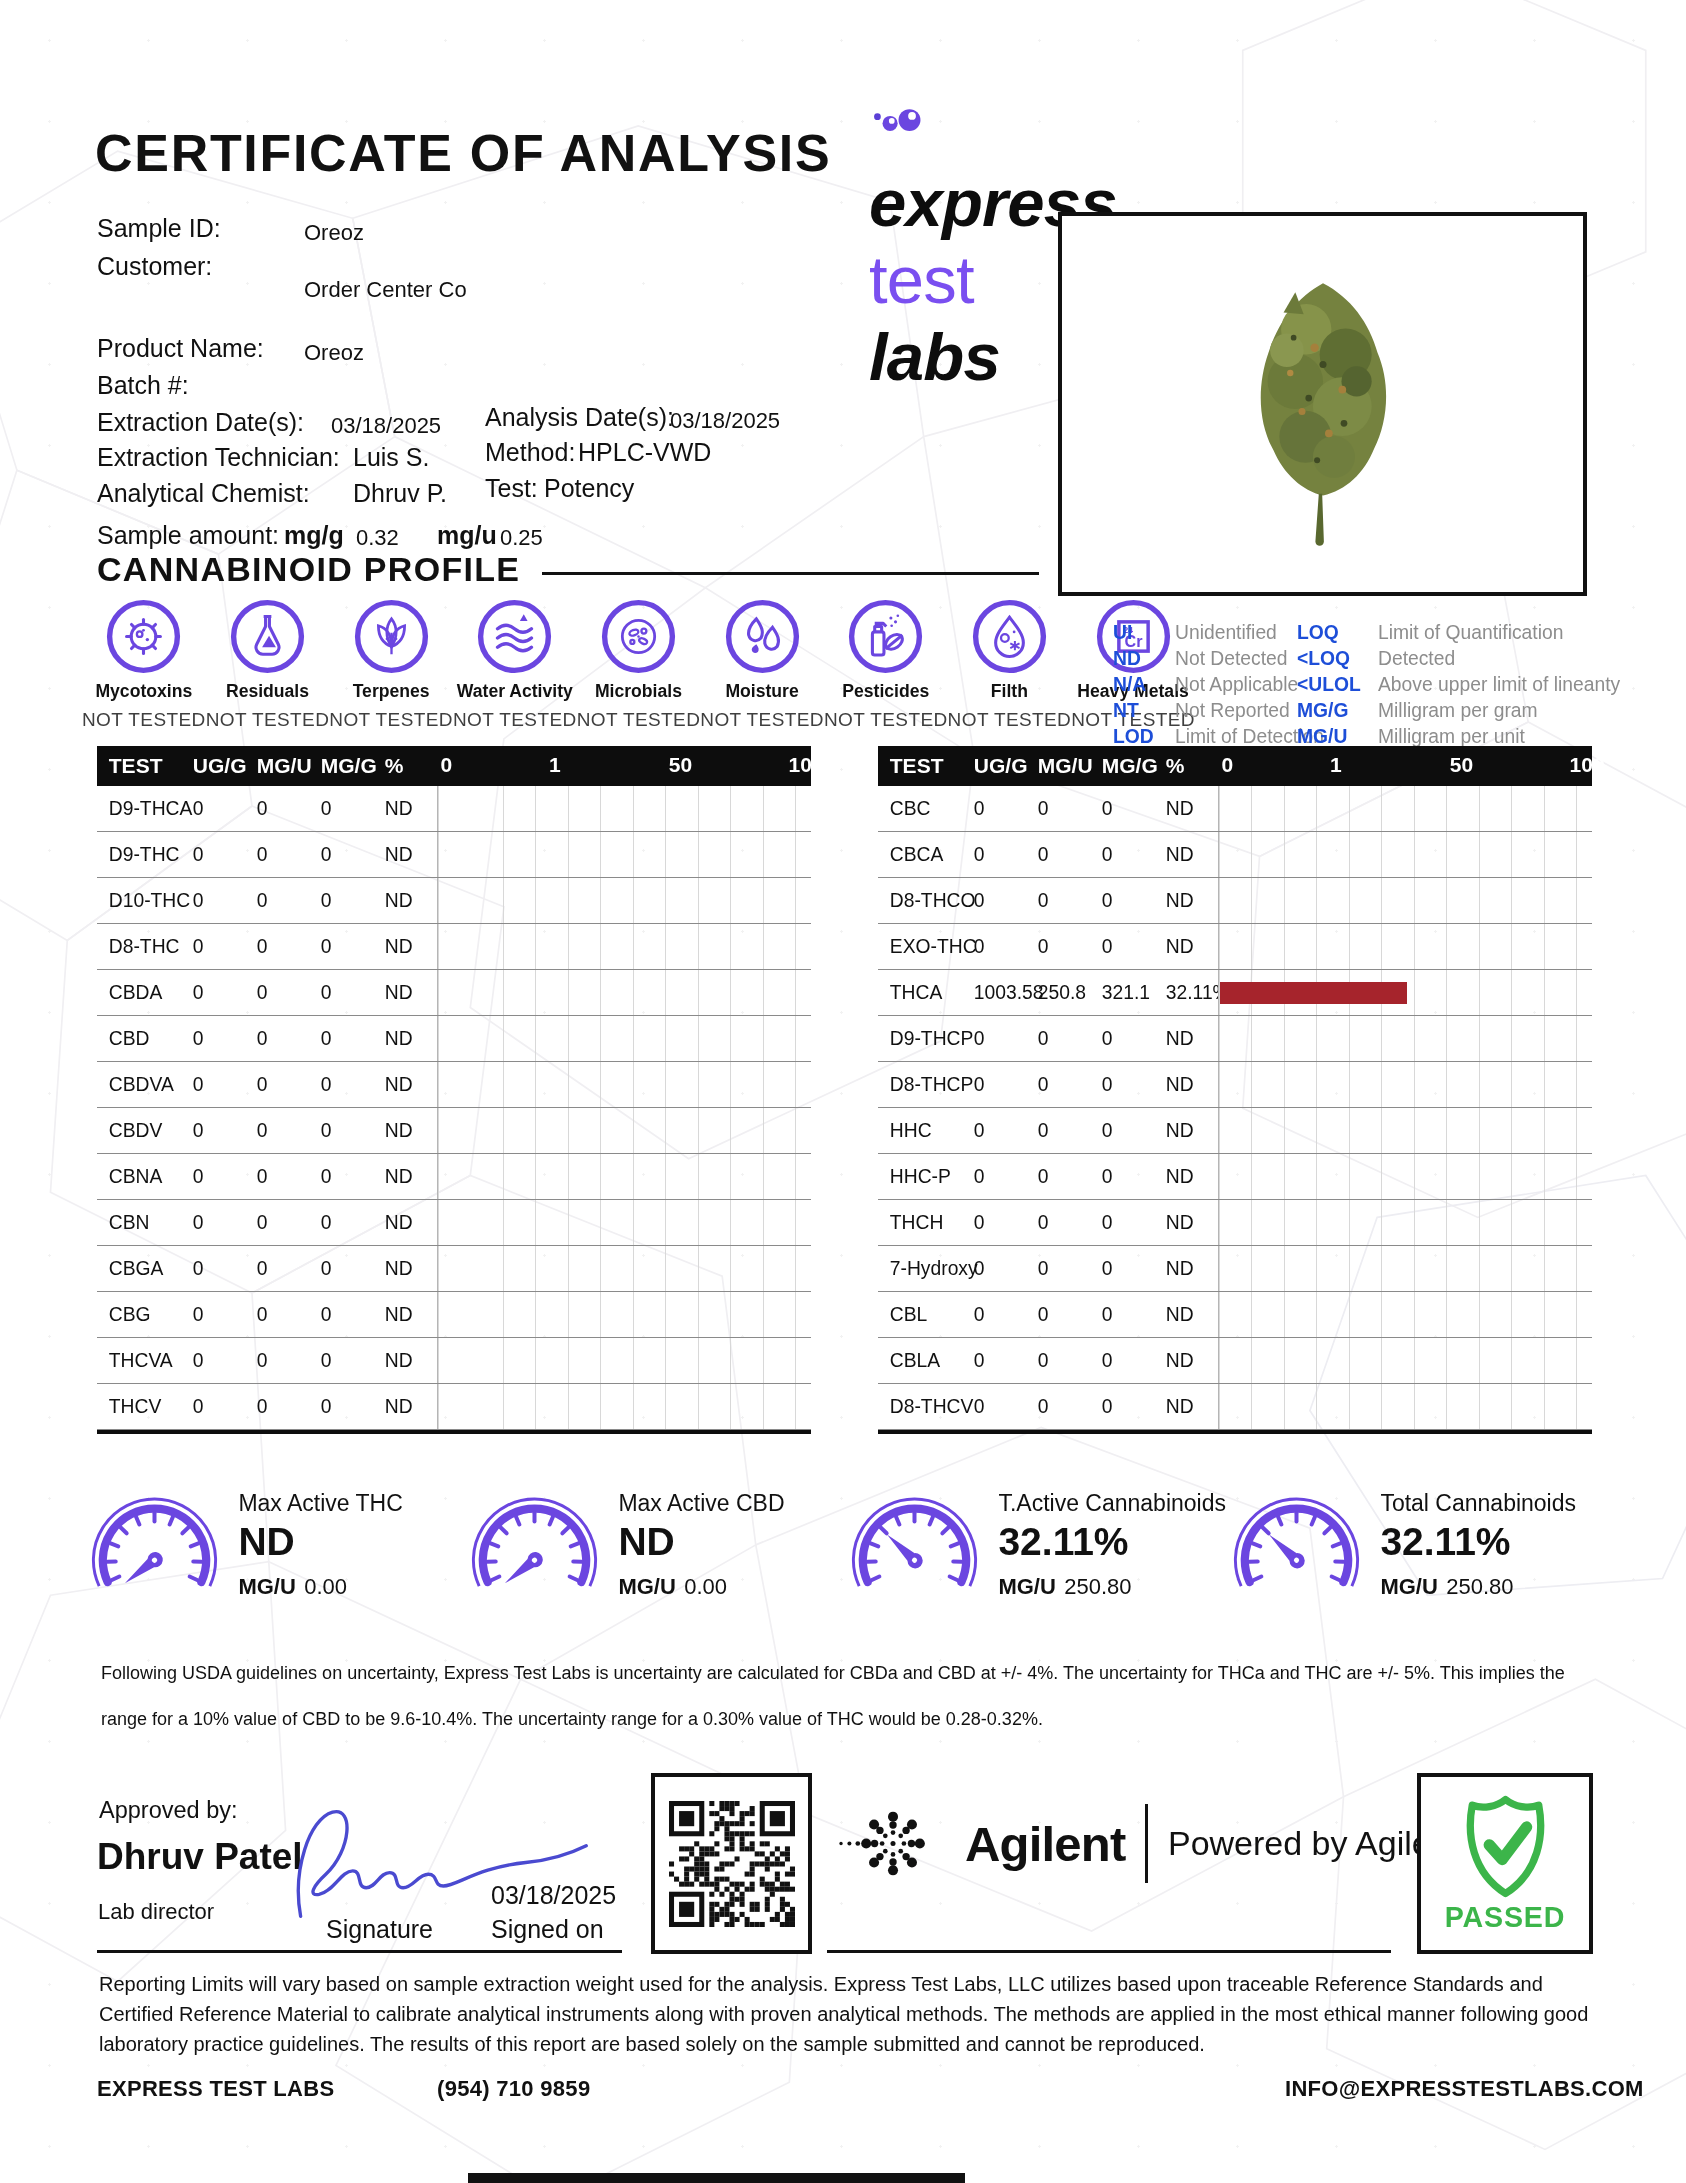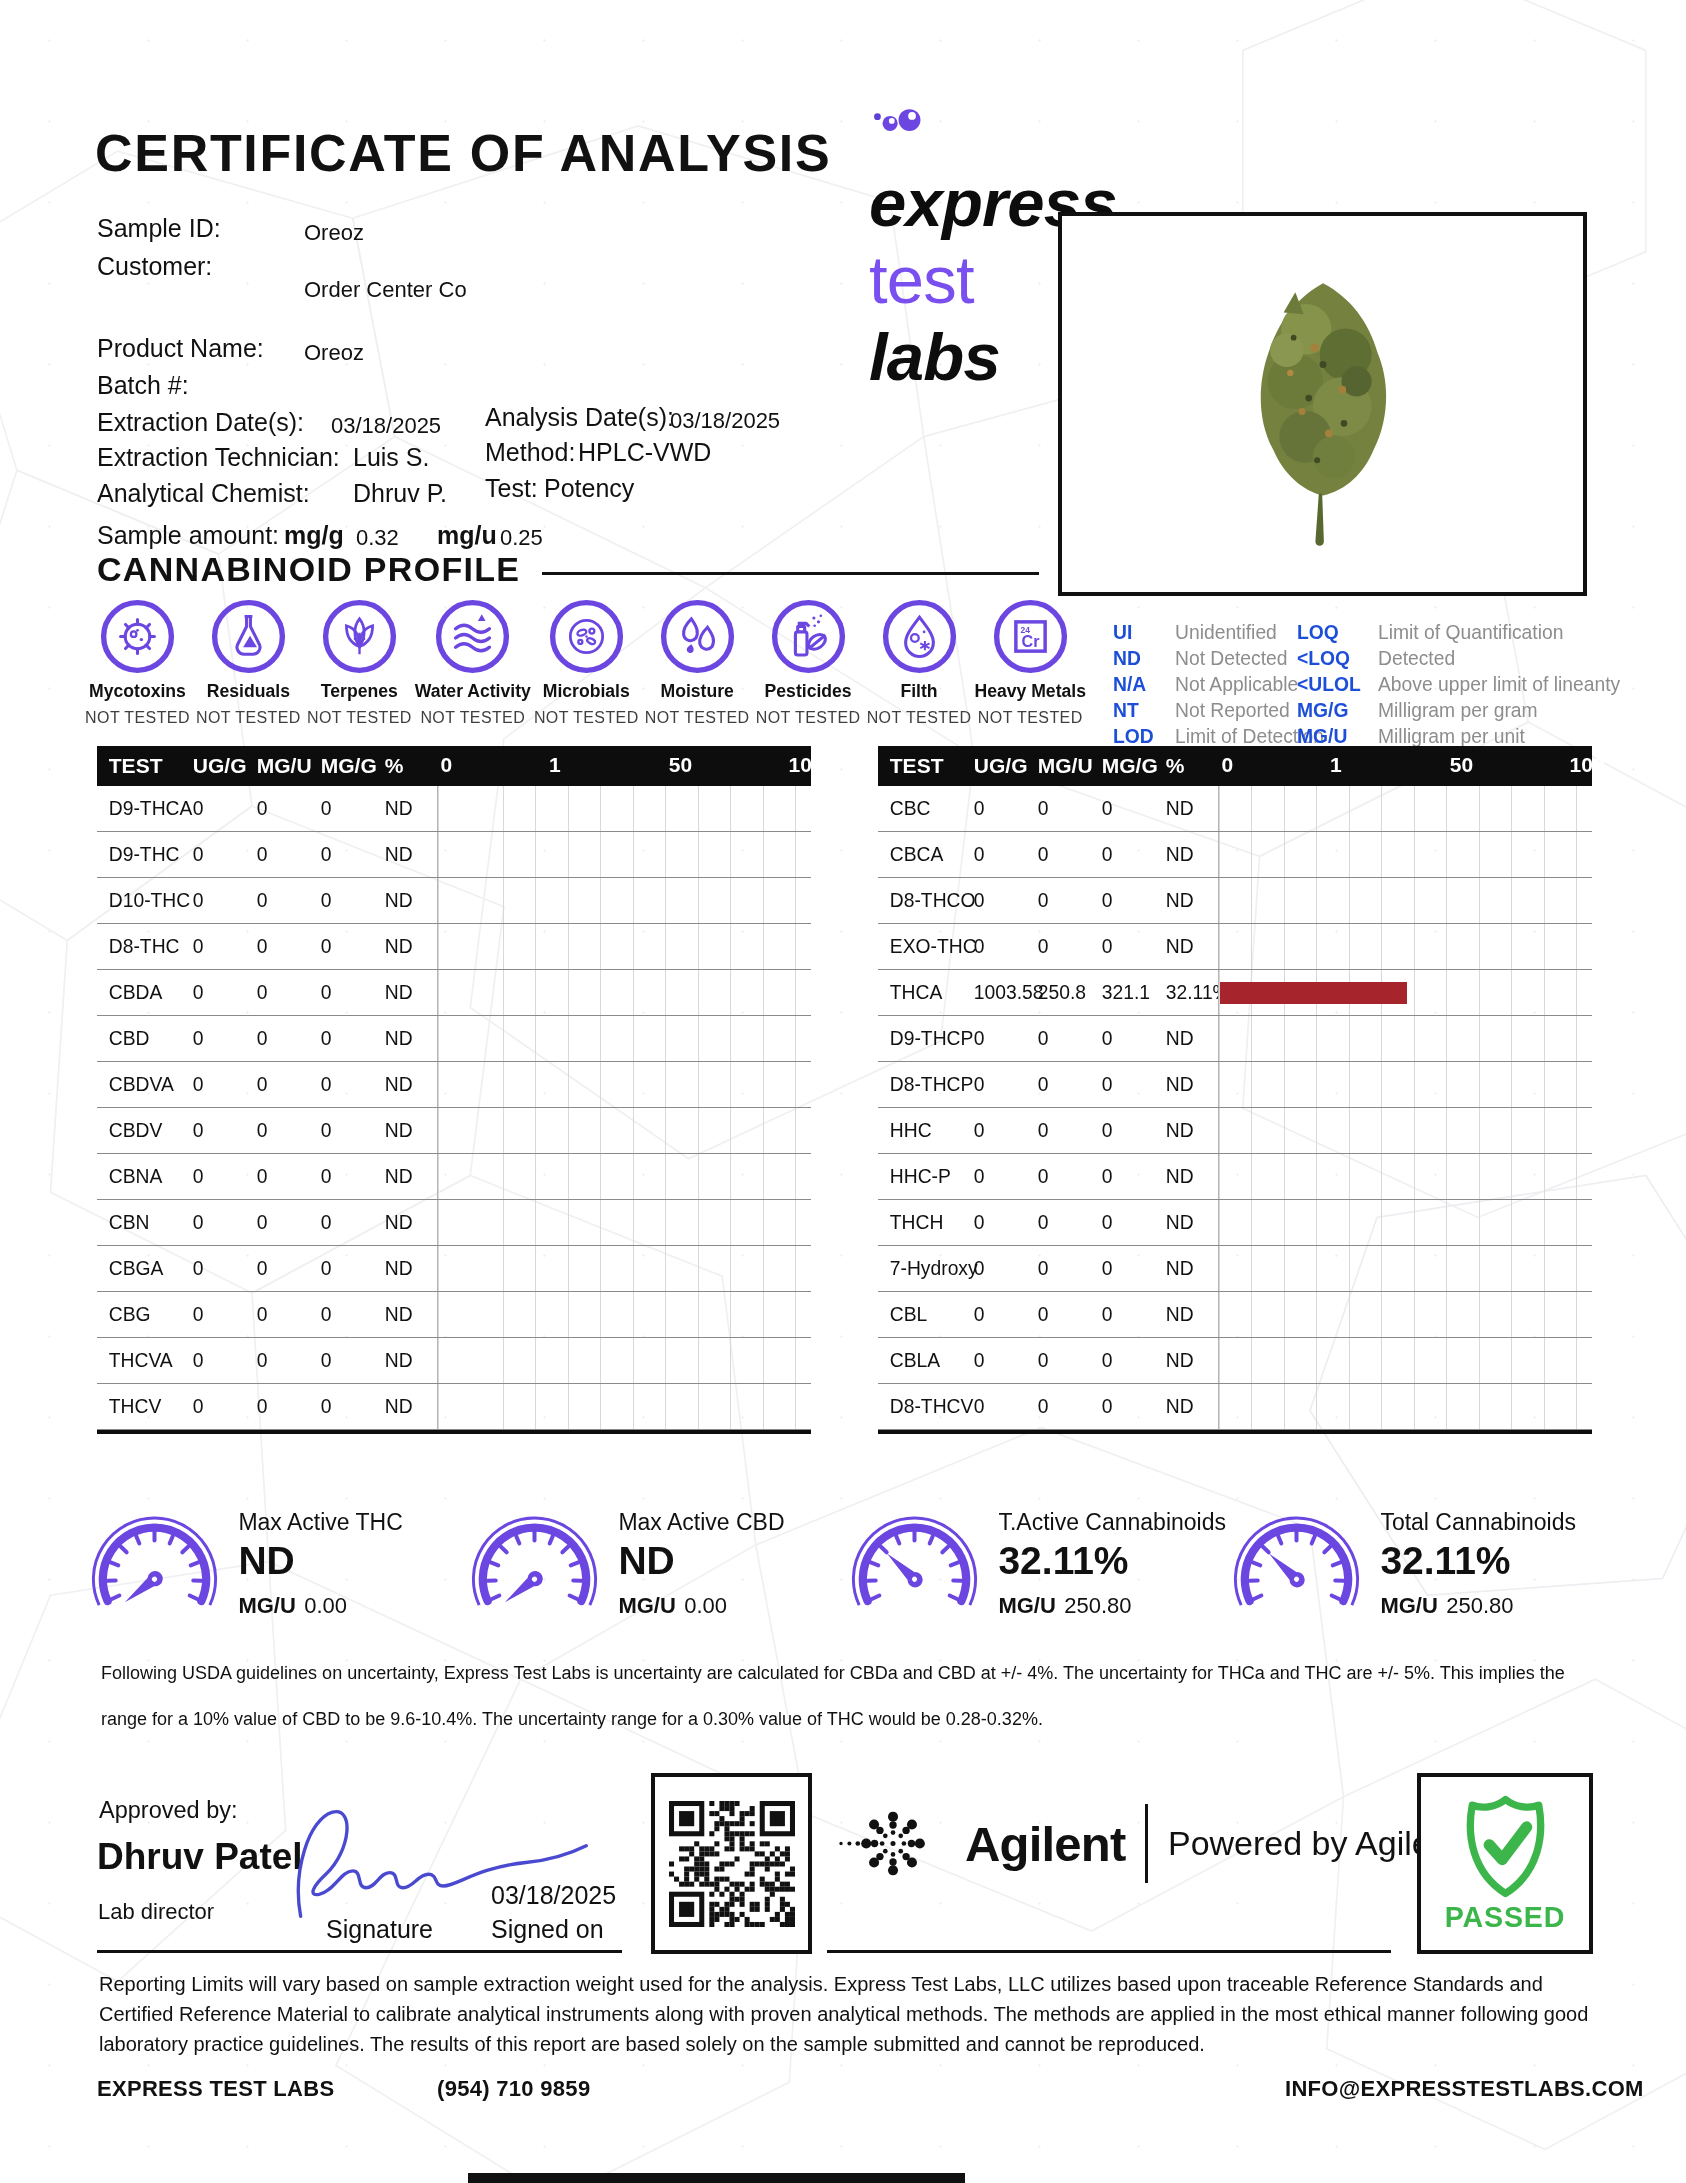--- a/index.html
+++ b/index.html
@@ -18,21 +18,21 @@
   .logo .w1,.logo .w3{font-size:67px;font-weight:800;font-style:italic;color:#0d0d0d;letter-spacing:-0.8px;}
   .logo .w2{font-size:67px;font-weight:300;color:#7a4ff0;letter-spacing:-0.8px;}
   
   .section-title{font-size:34px;font-weight:800;letter-spacing:1.3px;white-space:nowrap;}
   
   #screens{position:absolute;left:82px;top:598px;width:1004px;display:flex;}
   .screen{flex:1;text-align:center;}
   .screen .ic{width:77px;height:77px;margin:0 auto;}
   .screen .ic svg{width:77px;height:77px;display:block;}
   .screen .nm{font-size:17.6px;font-weight:700;margin-top:5.9px;white-space:nowrap;}
-  .screen .st{font-size:16px;color:#3f3f3f;margin-top:7.6px;letter-spacing:0.4px;white-space:nowrap;}
+  .screen .st{font-size:19px;color:#3f3f3f;margin-top:7.6px;letter-spacing:0.4px;white-space:nowrap;}
   
   .legend-col{position:absolute;}
   .legend-row{display:flex;height:26px;align-items:center;font-size:19.3px;white-space:nowrap;}
   .legend-key{color:#1d4ed8;font-weight:700;width:62px;flex:none;}
   .legend-col.c2 .legend-key{width:81px;}
   .legend-desc{color:#8d8d8d;}
   
   .ctable{position:absolute;width:714px;}
   .thead{display:flex;align-items:center;background:#0d0d0d;color:#fff;height:40px;font-weight:700;font-size:21px;}
   .trow{display:flex;align-items:stretch;height:45px;border-bottom:0.8px solid #8a8a8a;font-size:19.3px;}
@@ -40,21 +40,21 @@
   .cell-n{width:64px;flex:none;display:flex;align-items:center;}
   .cell-p{width:52px;flex:none;display:flex;align-items:center;}
   .thead .cell-test,.thead .cell-n,.thead .cell-p{height:100%;}
   .cell-chart{flex:1;position:relative;border-left:0.8px solid #b5b5b5;
       background:repeating-linear-gradient(90deg,#d8d8d8 0 0.8px,transparent 0.8px 32.5px);}
   .head-chart{flex:1;position:relative;height:100%;}
   .head-chart span{position:absolute;top:6.7px;font-weight:700;}
   .bar{position:absolute;left:1.7px;top:11.8px;height:22px;background:#A6242C;}
   .tbot{height:4.2px;background:#0d0d0d;}
   
-  #gauges{position:absolute;left:84px;top:1485px;width:1522px;display:flex;margin-top:19px;}
+  #gauges{position:absolute;left:84px;top:1485px;width:1522px;display:flex;}
   .gauge{flex:1;display:flex;gap:13.4px;}
   .gauge .gsvg{width:141px;height:141px;flex:none;}
   .gauge .gsvg svg{width:141px;height:141px;display:block;}
   .gtitle{font-size:23px;margin-top:5px;white-space:nowrap;}
   .gval{font-size:39px;font-weight:800;margin-top:3.4px;white-space:nowrap;}
   .gunit{font-size:22px;margin-top:10px;white-space:nowrap;}
   .gunit b{font-weight:800;margin-right:8.4px;}
   
   .para{position:absolute;font-size:18px;line-height:46px;}
   .foot{position:absolute;font-size:20px;line-height:30px;}

